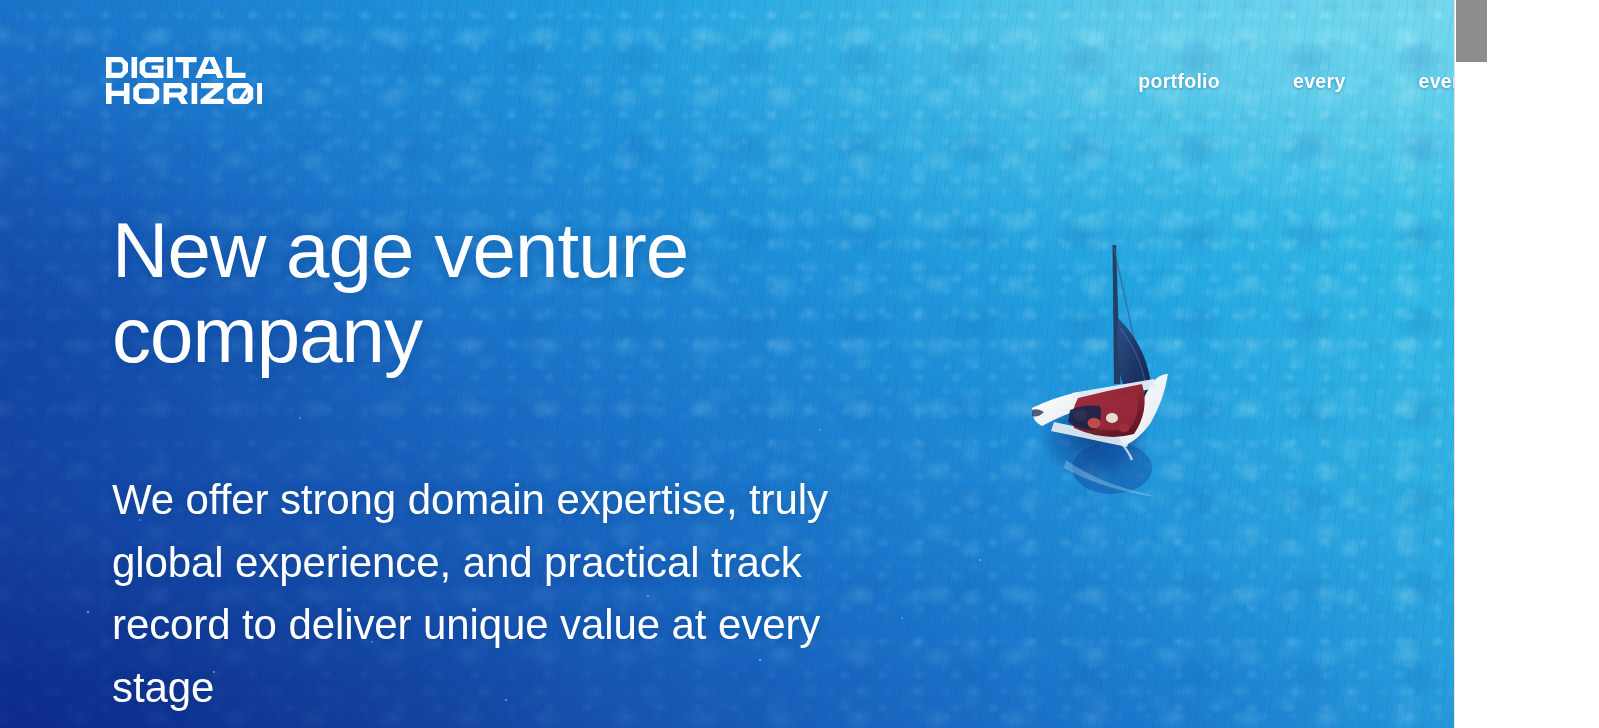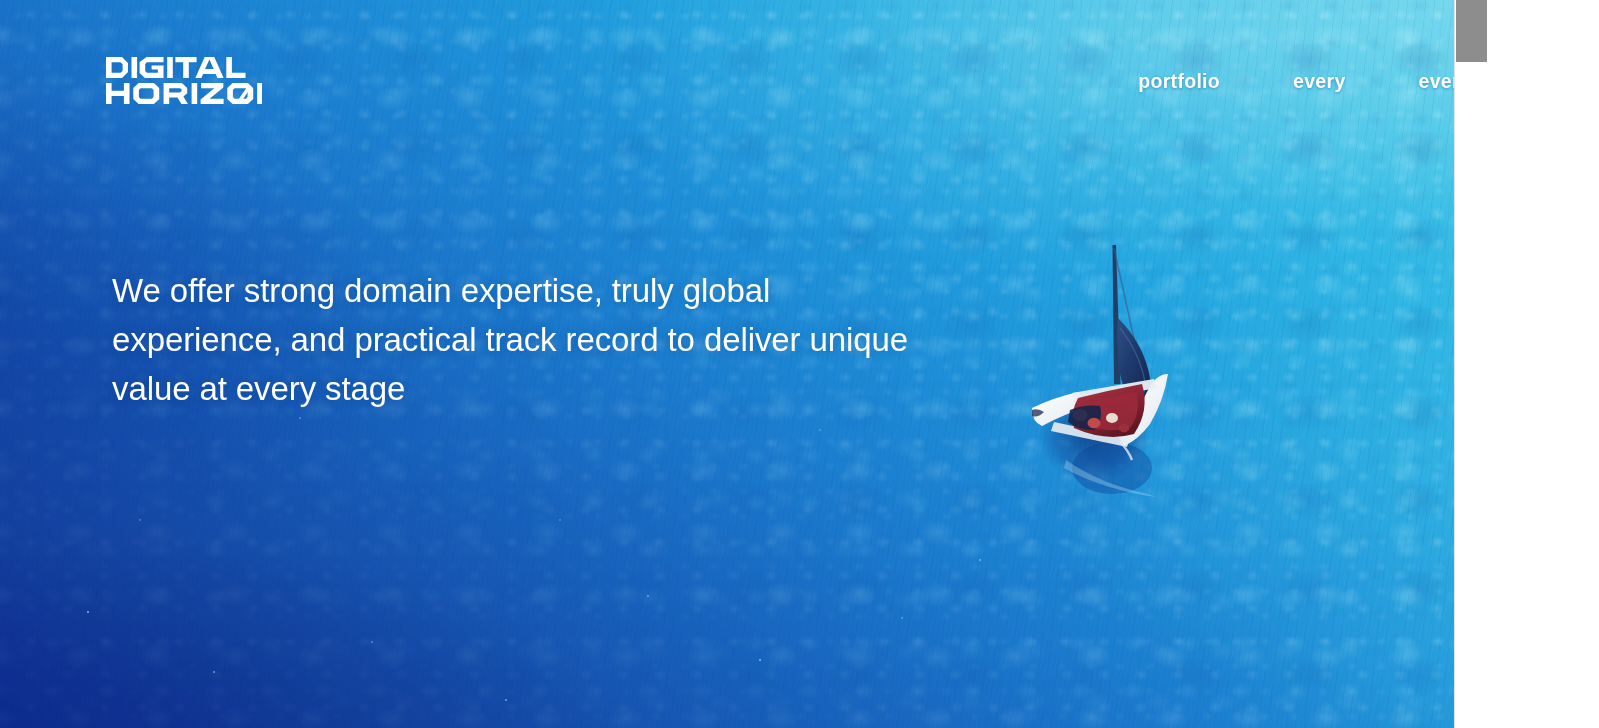--- a/index.html
+++ b/index.html
@@ -169,23 +169,23 @@
     color:#ffffff;
     font-size:78px;
     font-weight:300;
     line-height:1.09;
     letter-spacing:-.9px;
     white-space:pre-line;
     text-shadow:0 2px 12px rgba(8,48,110,.30);
   }
 
   #hero-subtitle {
-    margin-top:58px;
+    margin-top:91px;
     color:#ffffff;
-    font-size:33px;
+    font-size:42px;
     font-weight:400;
     line-height:1.49;
     letter-spacing:-.1px;
     max-width:800px;
     text-shadow:0 1px 8px rgba(8,48,110,.30);
   }
 
   
   #sailboat {
     position:absolute;
@@ -328,20 +328,22 @@
       </a>
 
       <nav id="main-nav">
         <a class="nav-link" href="#">portfolio</a>
         <a class="nav-link" href="#">every</a>
         <a class="nav-link" href="#">every</a>
       </nav>
     </header>
 
     <div id="hero-copy">
+      <h1 id="hero-title">New age venture
+company</h1>
       <p id="hero-subtitle">We offer strong domain expertise, truly global experience, and practical track record to deliver unique value at every stage</p>
     </div>
 
   </section>
 
   <div id="scrollbar">
     <div id="scrollbar-thumb"></div>
   </div>
 
 </div>

